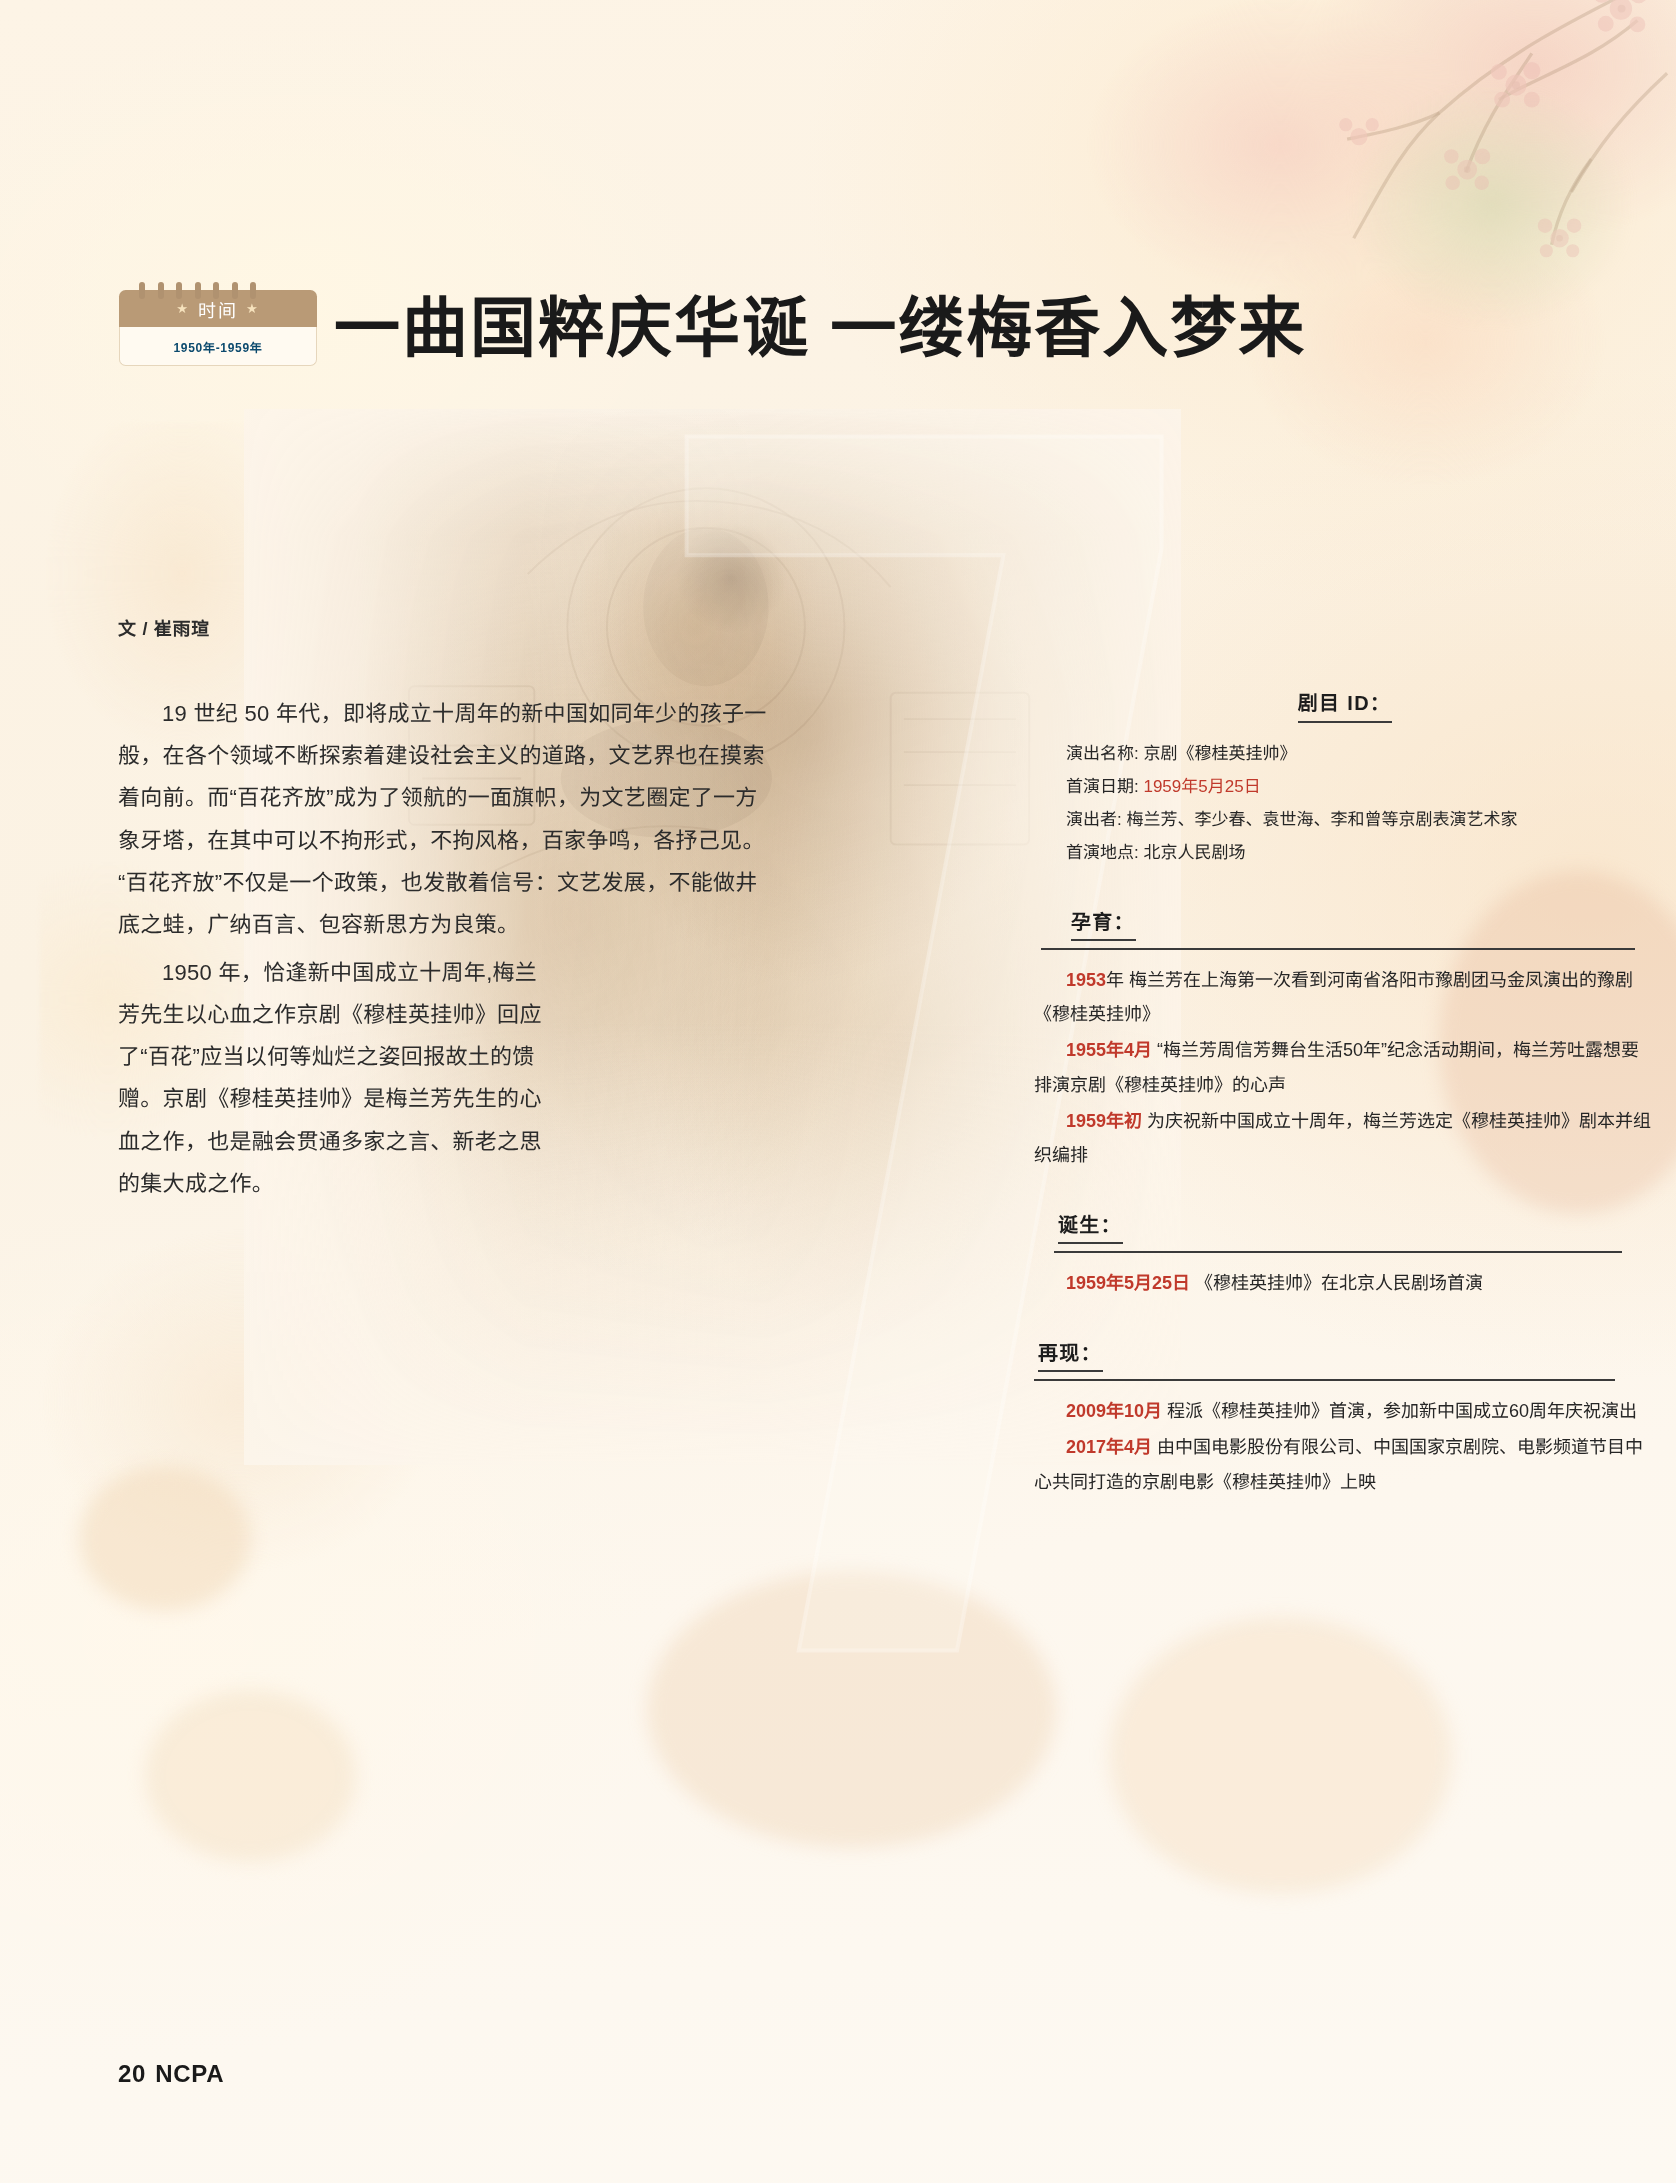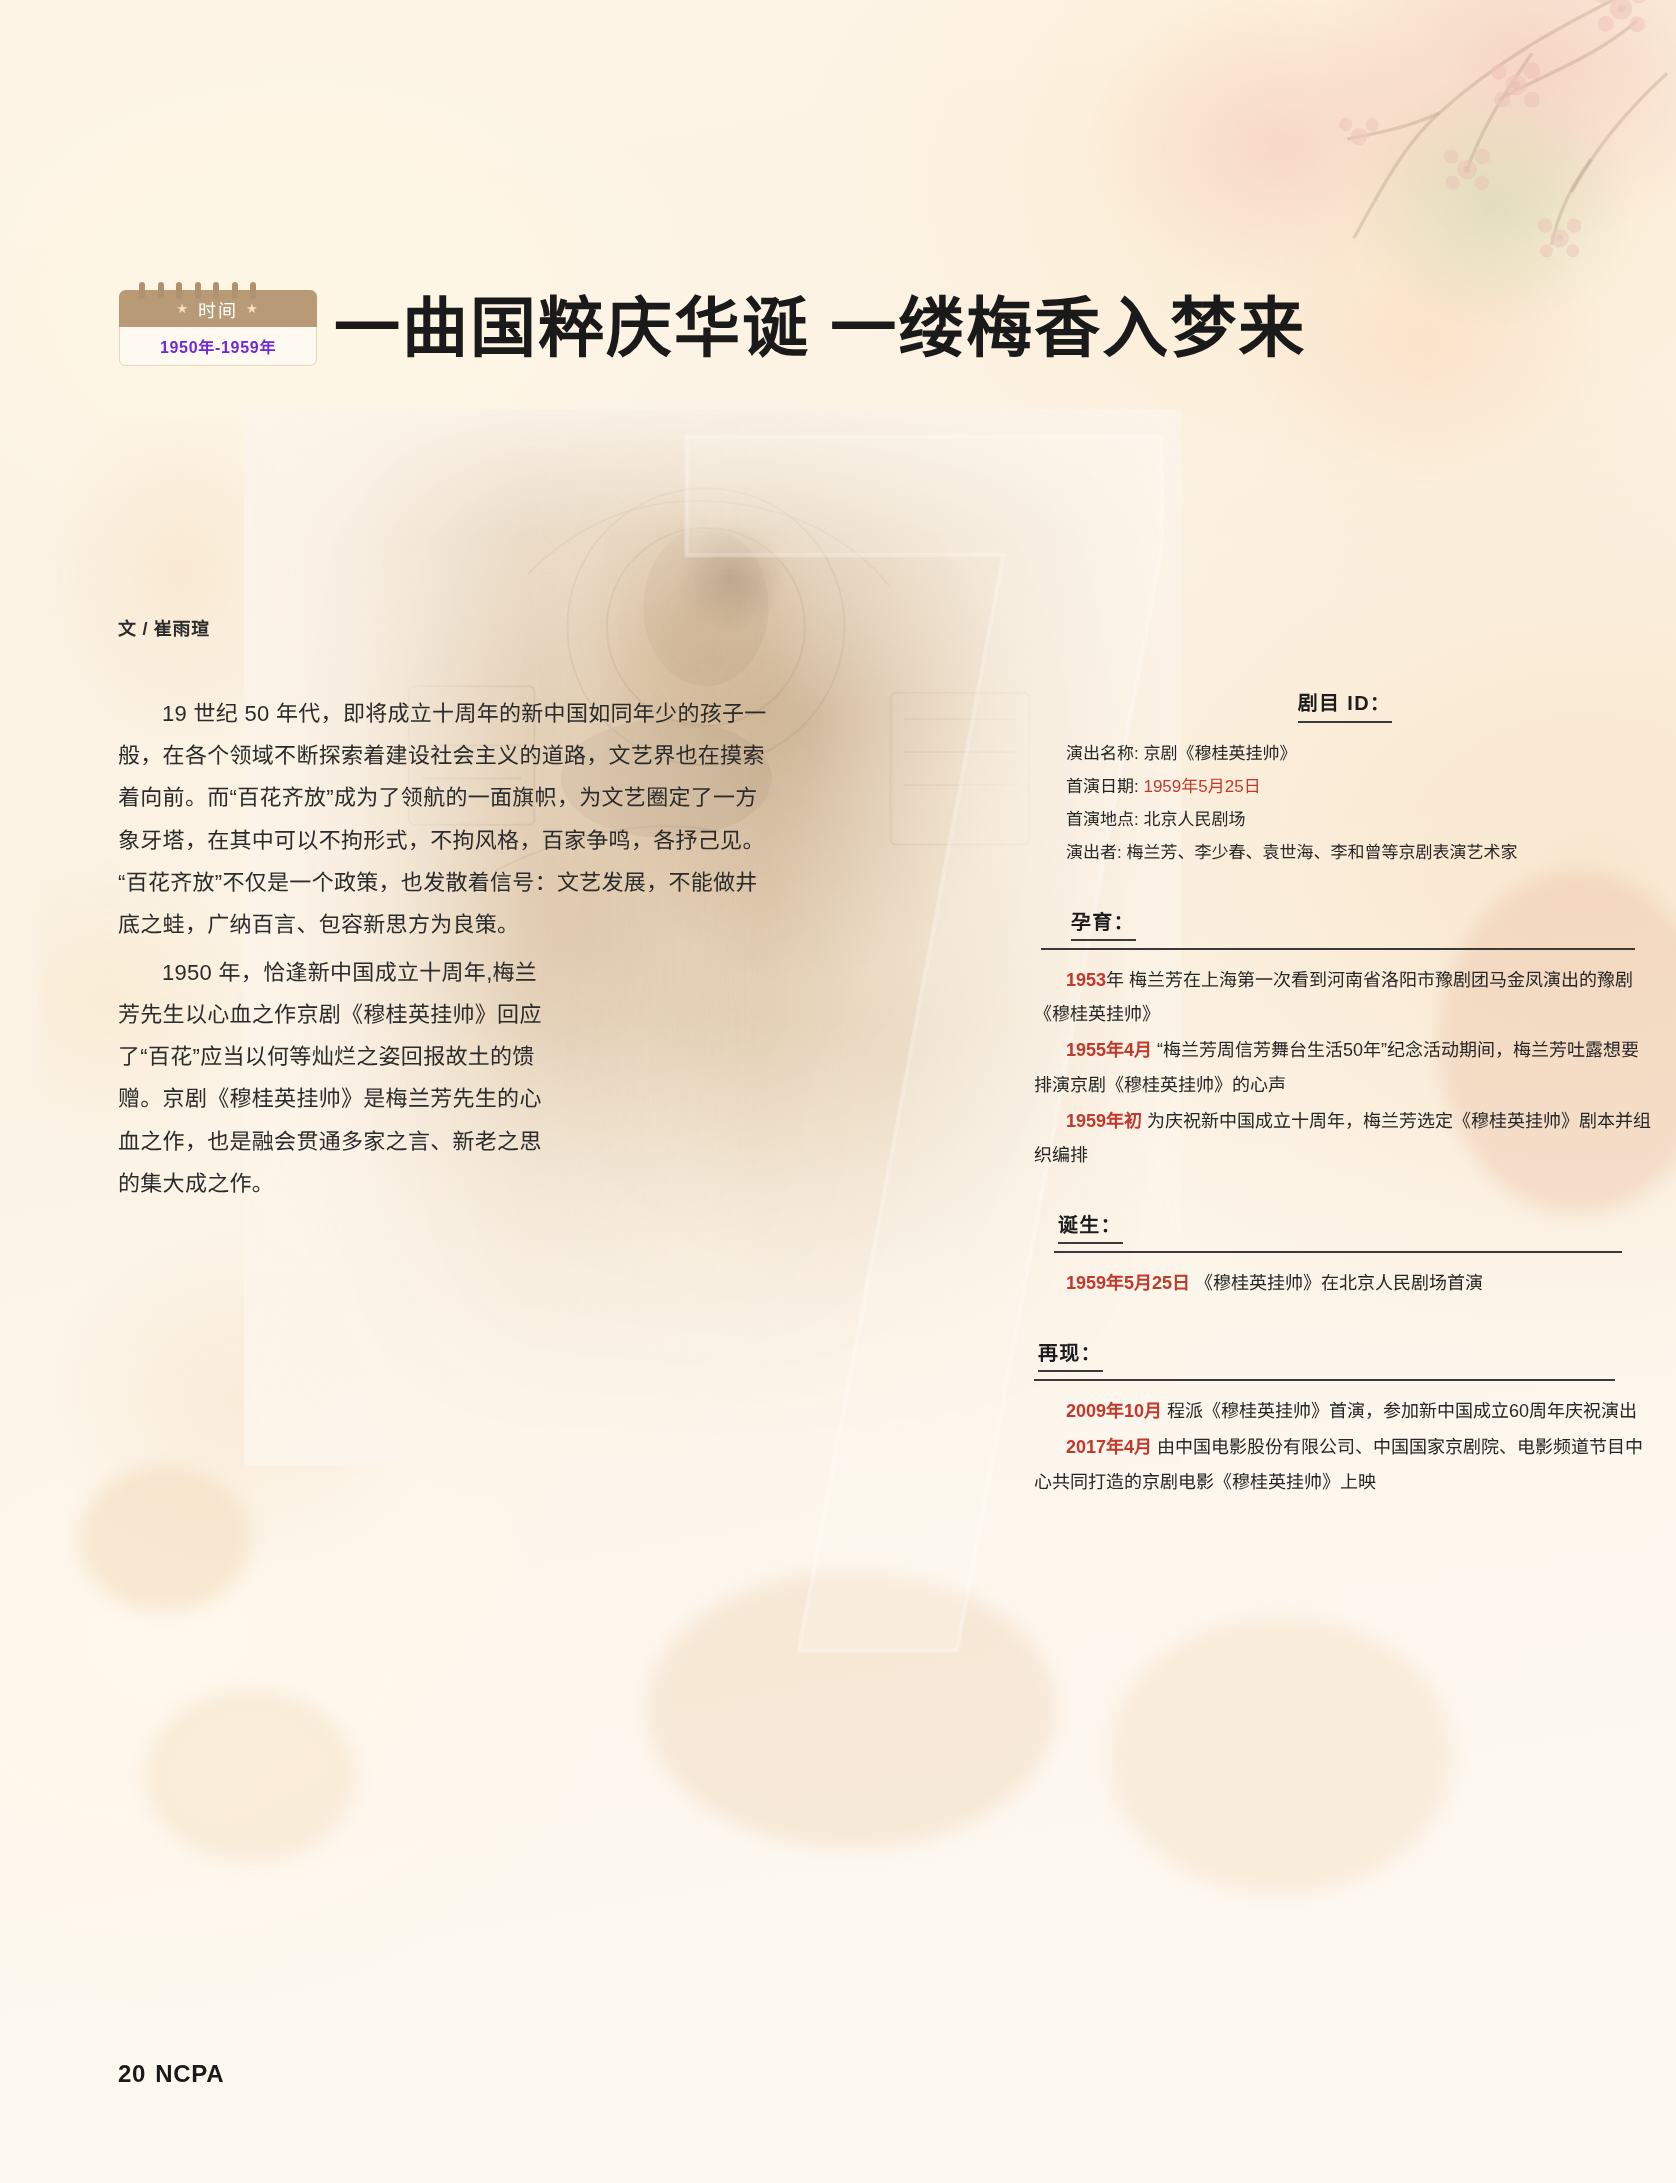--- a/index.html
+++ b/index.html
@@ -146,22 +146,22 @@
   }
   .badge-bottom {
     background: #fffaf1;
     border: 1.3px solid #e6d6bc;
     border-top: none;
     border-radius: 0 0 6.6px 6.6px;
     height: 38px;
     display: flex;
     align-items: center;
     justify-content: center;
-    color: #6d28d9;
-    font-size: 16px;
+    color: #0c4a6e;
+    font-size: 12px;
     font-weight: bold;
     letter-spacing: 0.7px;
   }
   .headline {
     font-size: 66px;
     font-weight: bold;
     color: #1a1a1a;
     letter-spacing: 2px;
     white-space: nowrap;
     line-height: 1;
@@ -381,24 +381,24 @@
       </div>
       <div style="height:17px"></div>
       <div class="kv">
         <div class="kv-row">
           <span class="k">演出名称:</span><span> 京剧《穆桂英挂帅》</span>
         </div>
         <div class="kv-row">
           <span class="k">首演日期:</span><span class="red"> 1959年5月25日</span>
         </div>
         <div class="kv-row">
-          <span class="k">首演地点:</span><span> 北京人民剧场</span>
+          <span class="k">演出者:</span><span> 梅兰芳、李少春、袁世海、李和曾等京剧表演艺术家</span>
         </div>
         <div class="kv-row">
-          <span class="k">演出者:</span><span> 梅兰芳、李少春、袁世海、李和曾等京剧表演艺术家</span>
+          <span class="k">首演地点:</span><span> 北京人民剧场</span>
         </div>
       </div>
     </div>
 
     <div class="block">
       <div style="margin-left:37px">
         <span class="sec-title">孕育：</span>
       </div>
       <div class="rule w4"></div>
       <div class="item">

